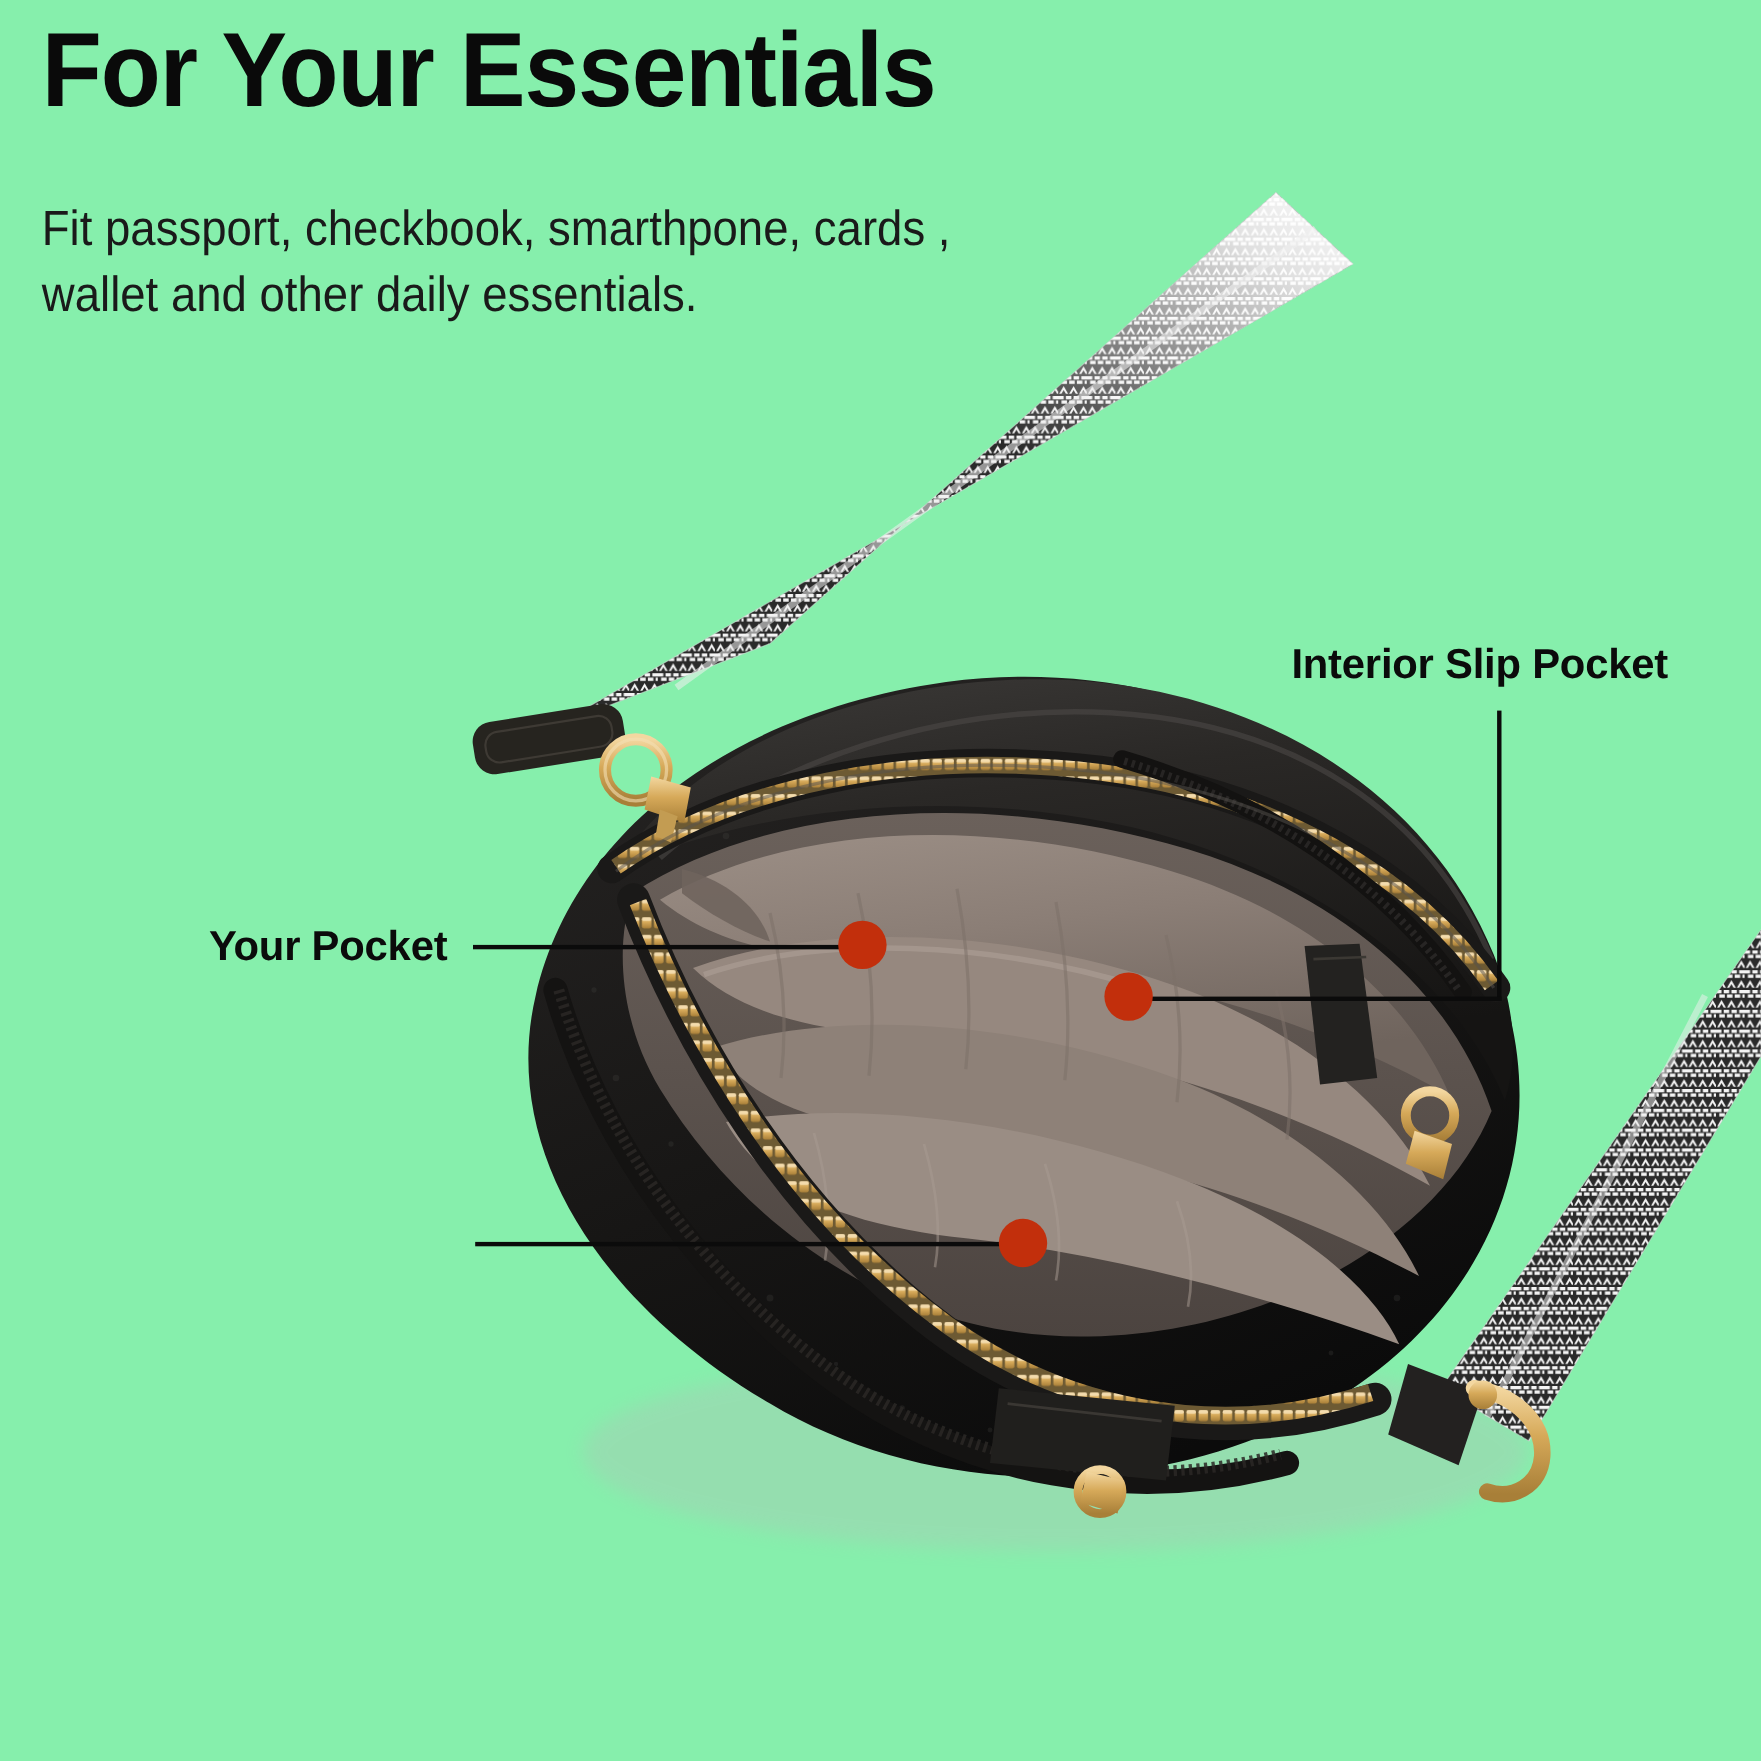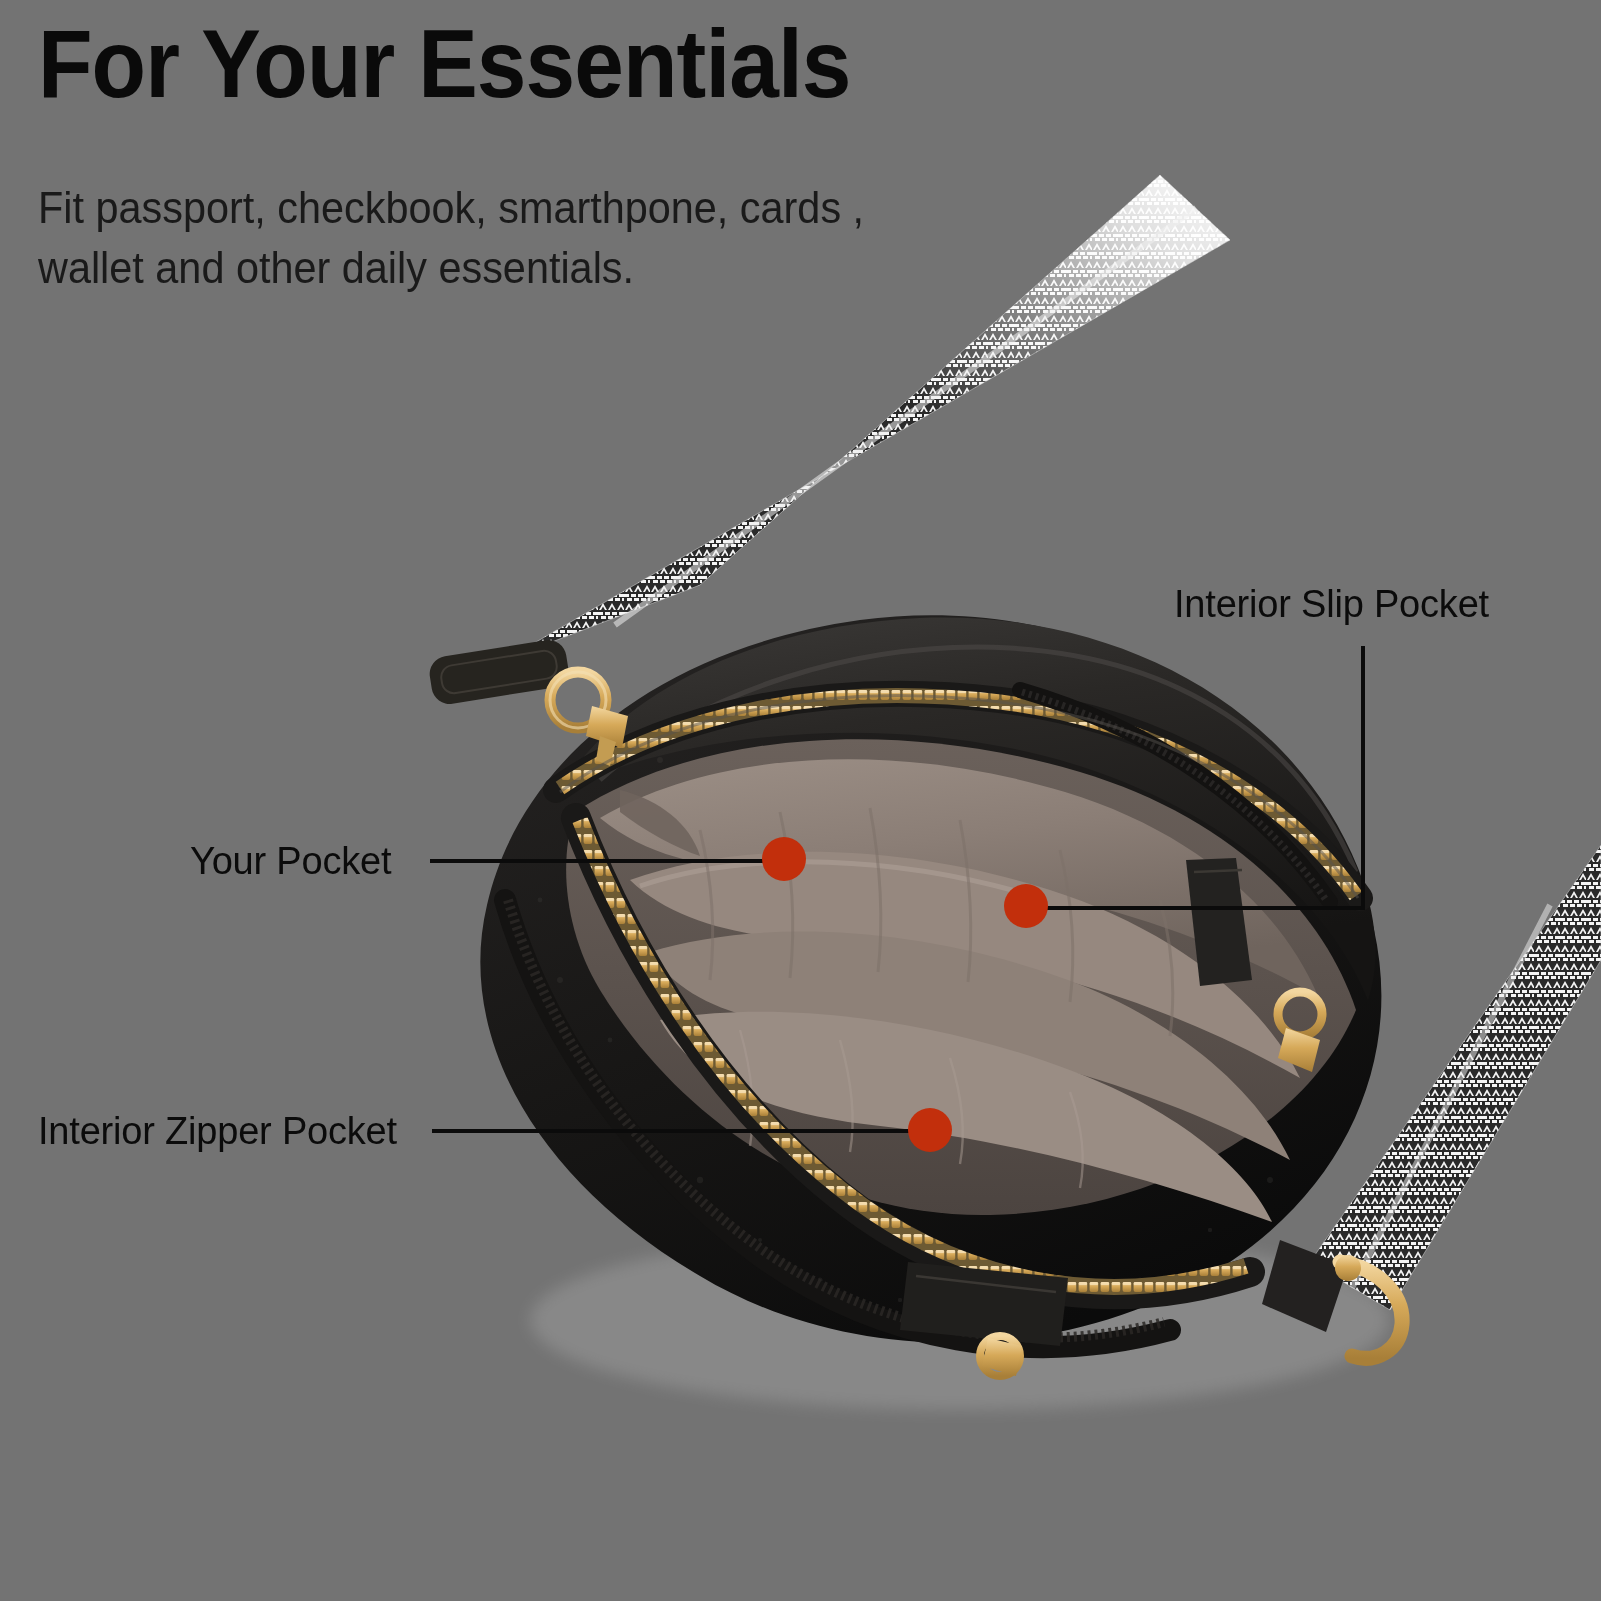--- a/index.html
+++ b/index.html
@@ -4,21 +4,21 @@
 <style>
   html, body {
     margin: 0;
     padding: 0;
     background: #ffffff;
   }
   #page {
     position: relative;
     width: 1601px;
     height: 1601px;
-    background: #737373;
+    background: #86efac;
     overflow: hidden;
     font-family: "Liberation Sans", sans-serif;
   }
 
   
   #headline {
     position: absolute;
     left: 38px;
     top: 14px;
     font-family: "Liberation Sans Narrow", "Liberation Sans", sans-serif;
@@ -42,21 +42,21 @@
     color: #1a1a1a;
     transform: scaleX(0.92);
     transform-origin: left top;
     white-space: pre-line;
   }
 
   
   .callout-label {
     position: absolute;
     font-family: "Liberation Sans", sans-serif;
-    font-weight: 400;
+    font-weight: 700;
     font-size: 38px;
     color: #0b0b0b;
     white-space: nowrap;
     letter-spacing: -0.2px;
   }
   #lbl-slip   { left: 1174px; top: 583px; }
   #lbl-main   { left: 190px;  top: 840px; }
   #lbl-zip    { left: 38px;   top: 1110px; }
 
   
@@ -398,17 +398,16 @@
 
   <div class="callout-label" id="lbl-slip">Interior Slip Pocket</div>
   <div class="leader leader-v" id="line-slip-v" style="background: rgb(11, 11, 11);"></div>
   <div class="leader leader-h" id="line-slip-h" style="background: rgb(11, 11, 11);"></div>
   <div class="dot" id="dot-slip" style="--dotcolor: #c22f0c;"></div>
 
   <div class="callout-label" id="lbl-main">Your Pocket</div>
   <div class="leader leader-h" id="line-main" style="background: rgb(11, 11, 11);"></div>
   <div class="dot" id="dot-main" style="--dotcolor: #c22f0c;"></div>
 
-  <div class="callout-label" id="lbl-zip">Interior Zipper Pocket</div>
   <div class="leader leader-h" id="line-zip" style="background: rgb(11, 11, 11);"></div>
   <div class="dot" id="dot-zip" style="--dotcolor: #c22f0c;"></div>
 
 </div>
 
 </body></html>

